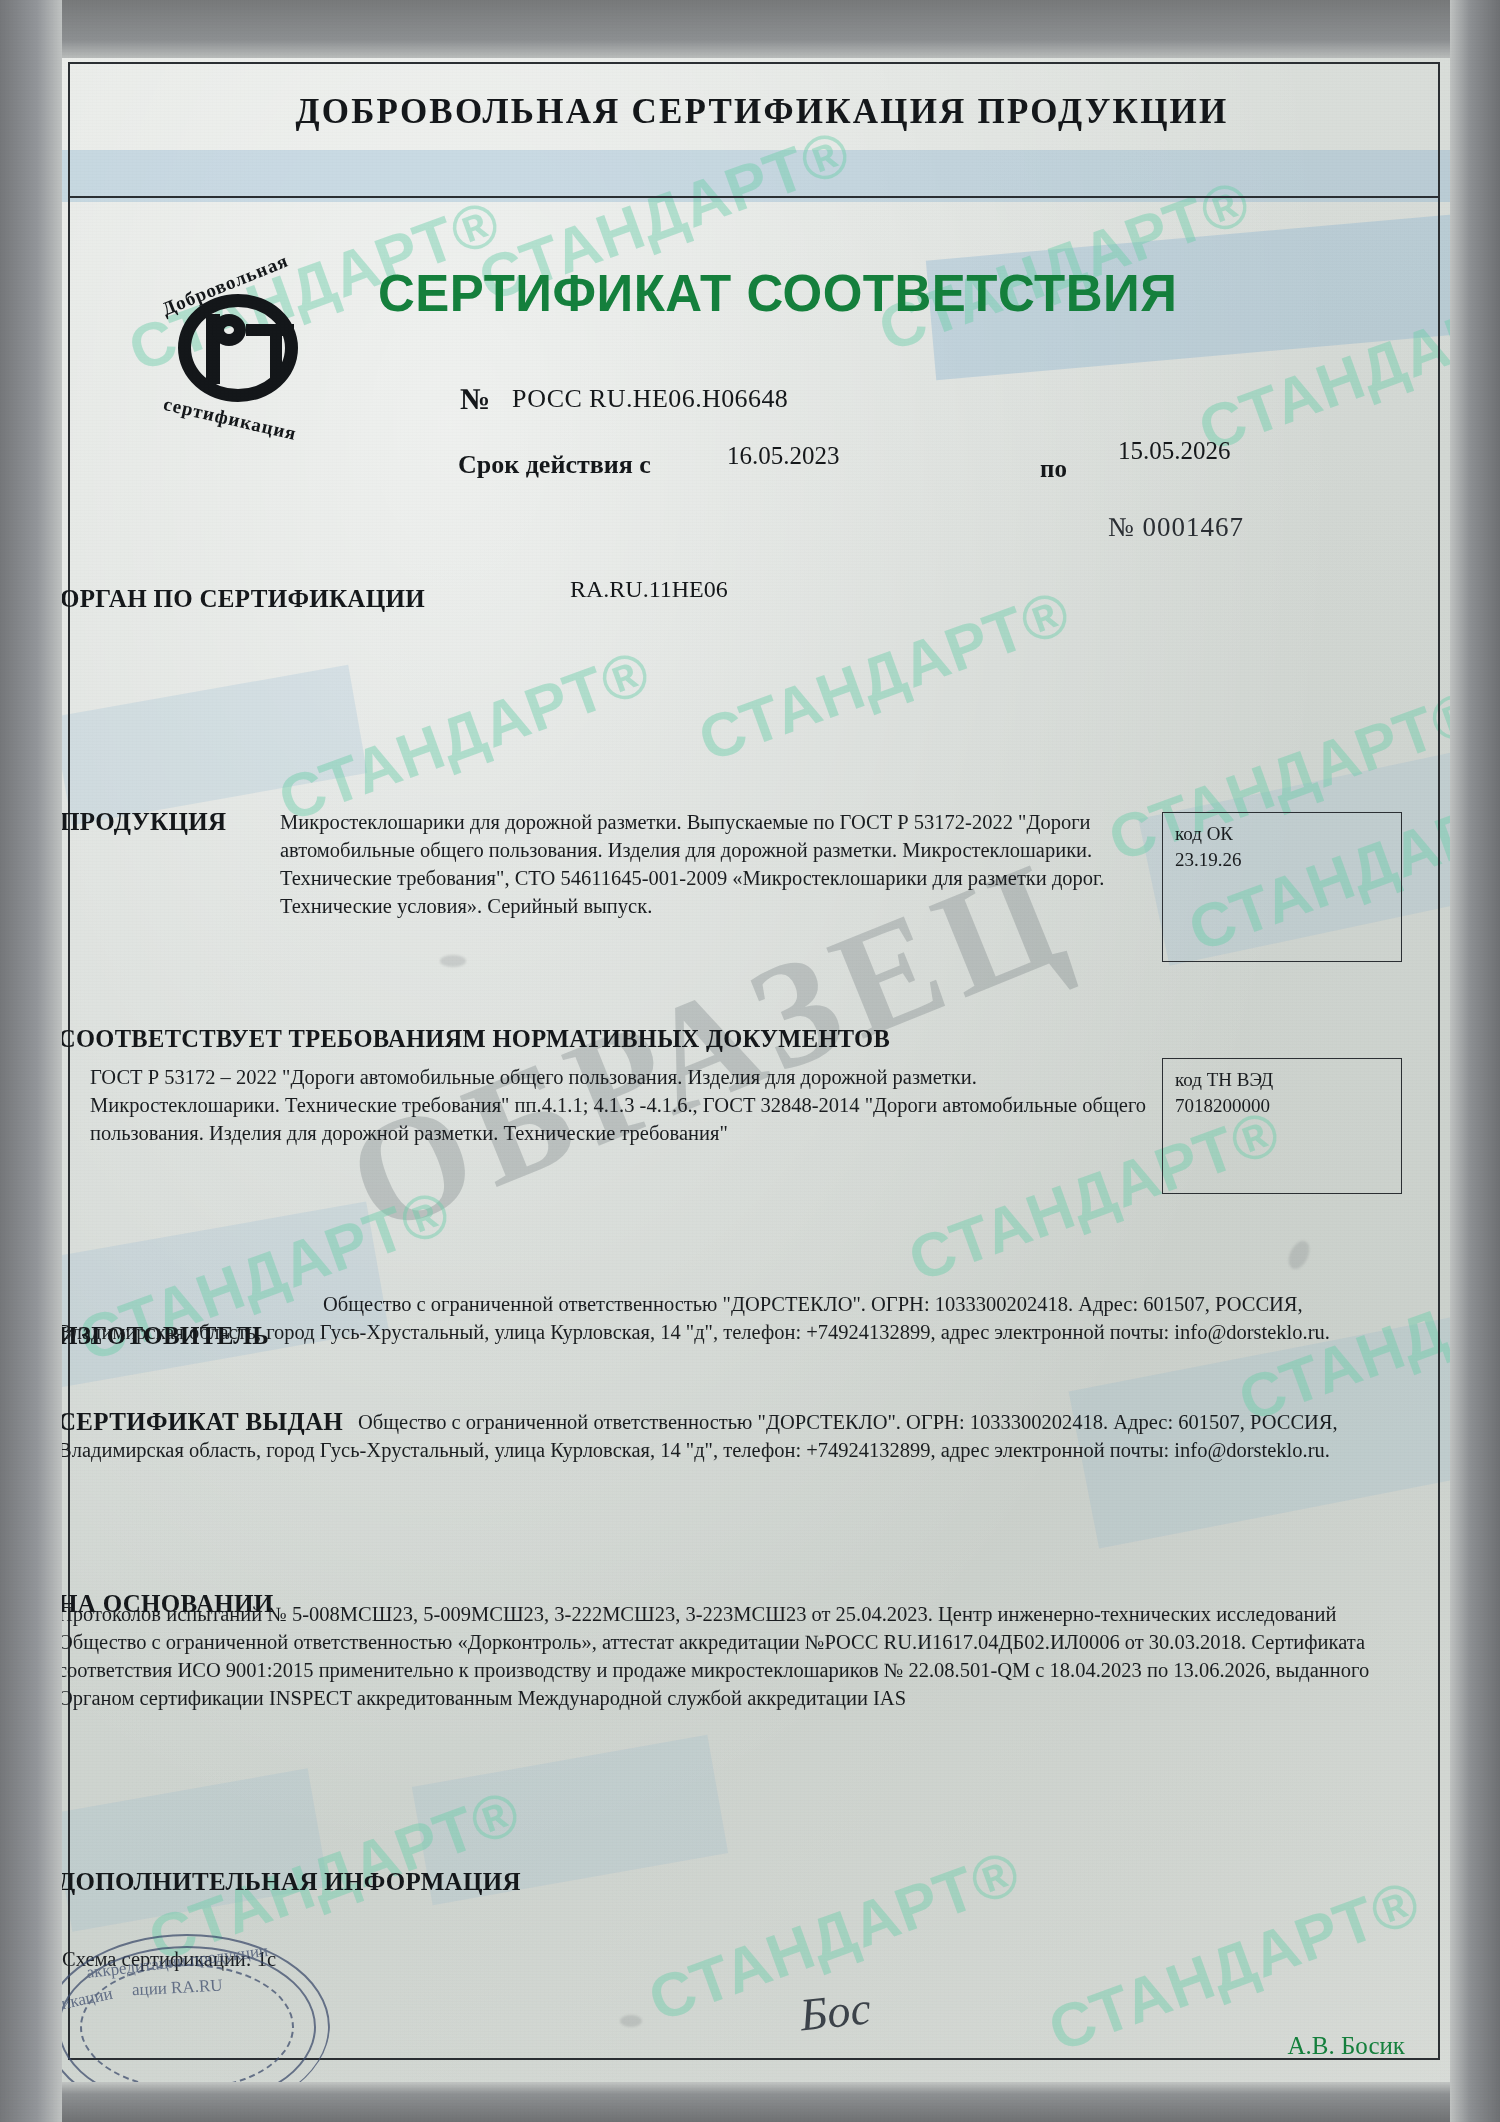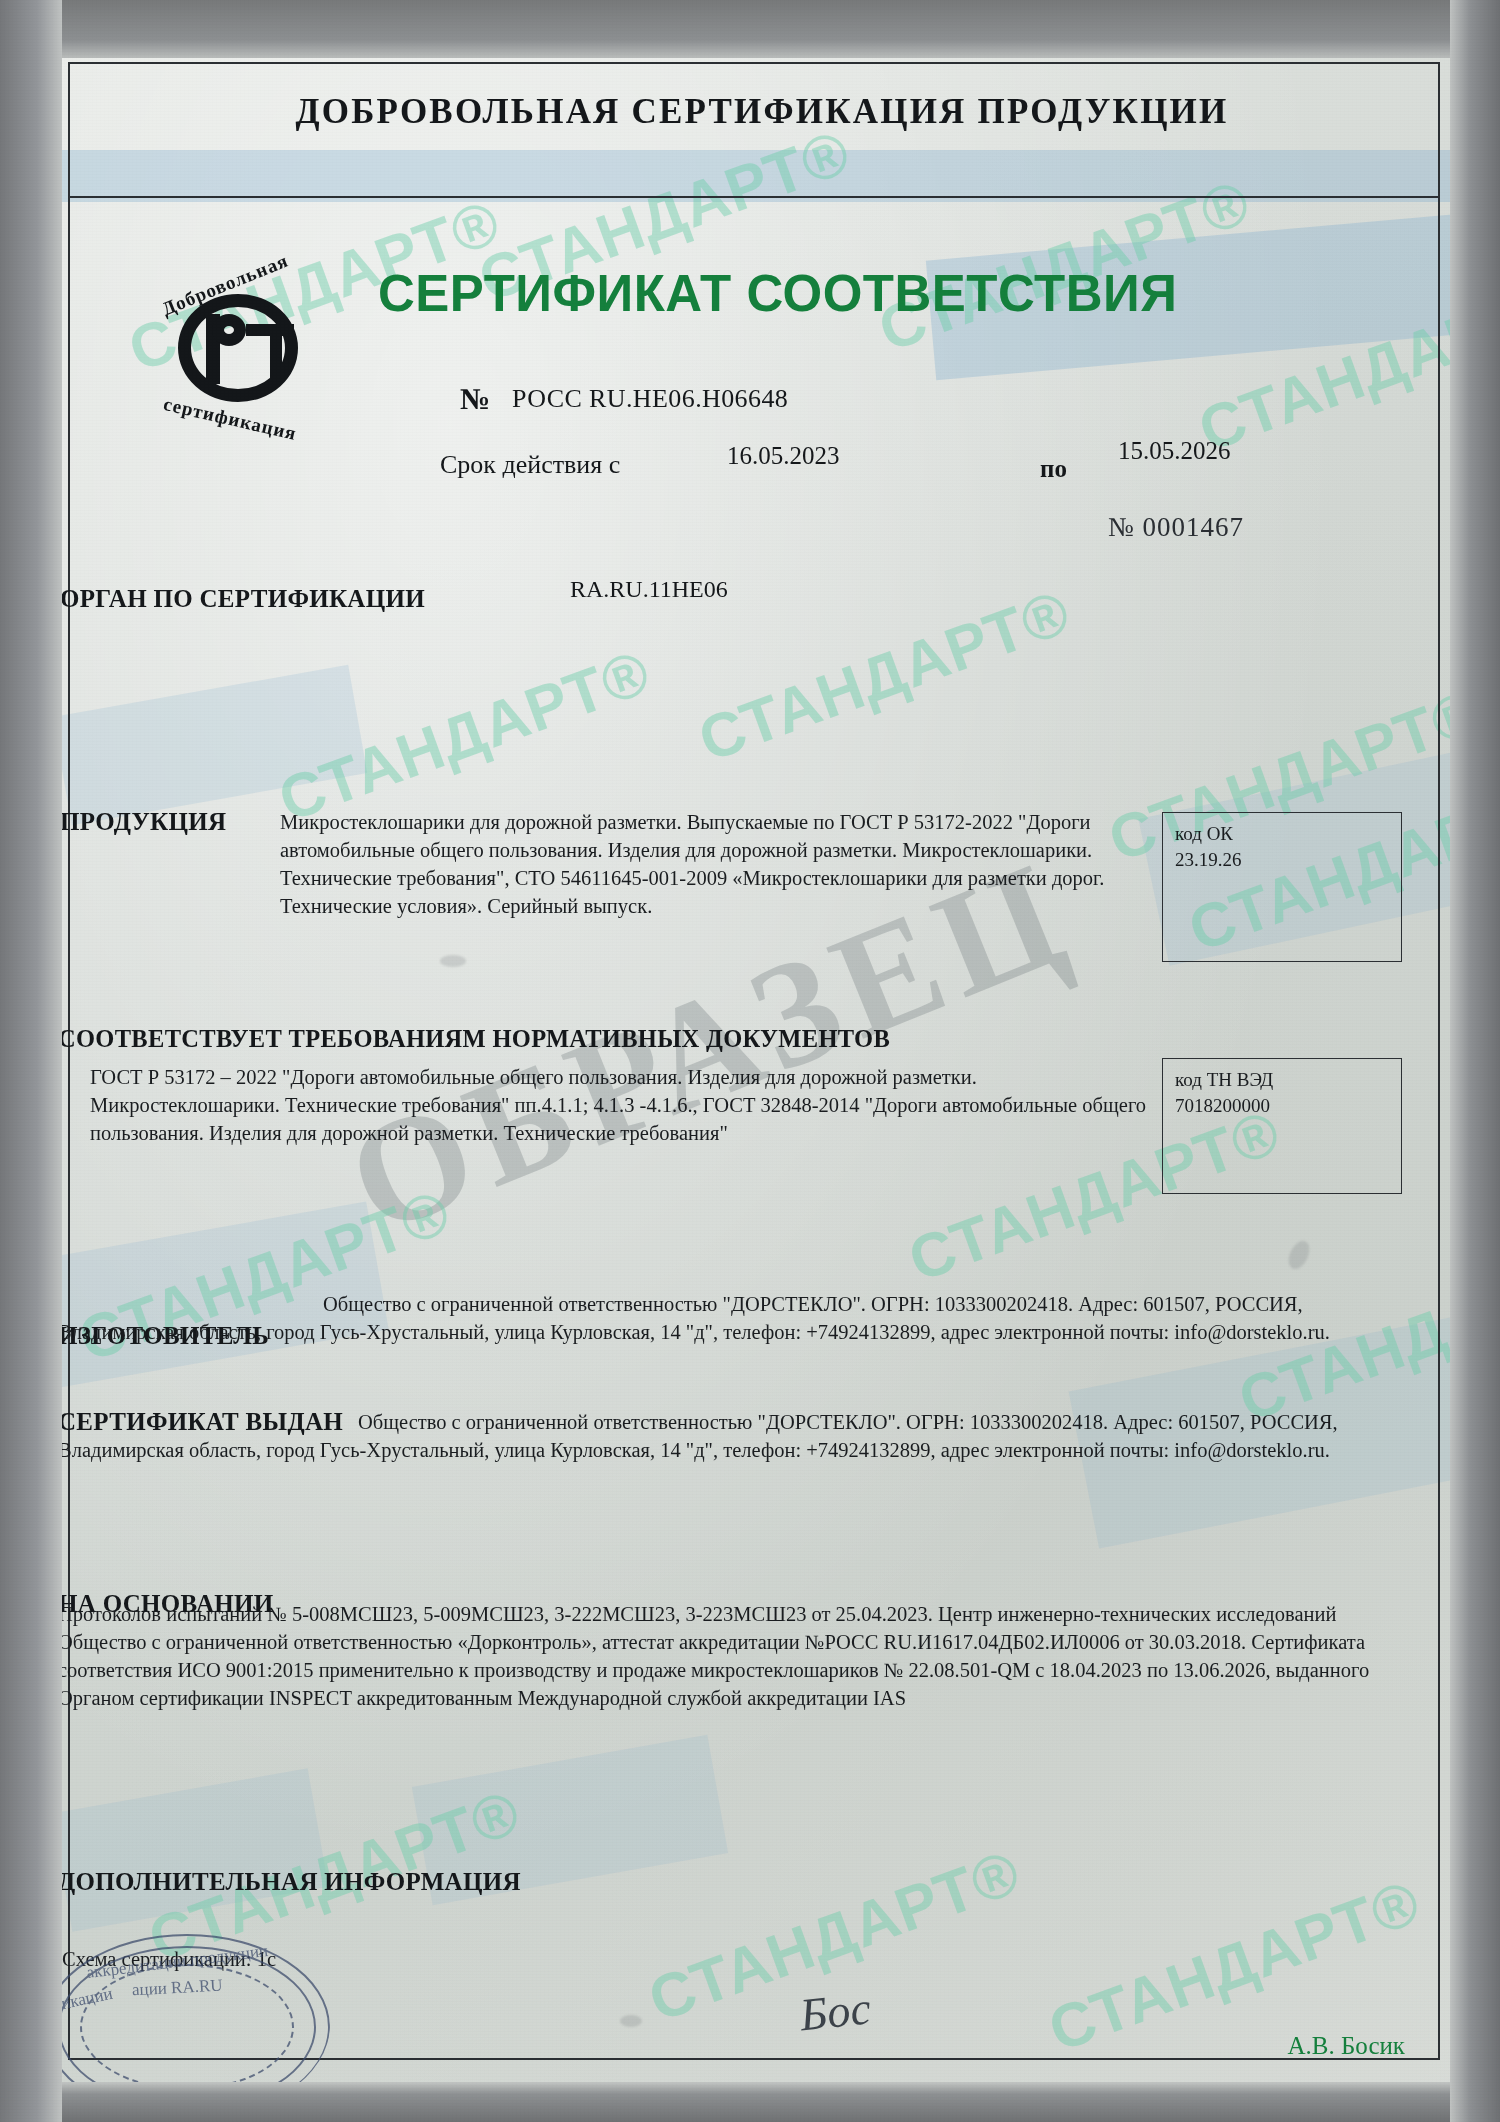--- a/index.html
+++ b/index.html
@@ -174,22 +174,22 @@
 
   .no-sym {
     position:absolute; left:460px; top:382px;
     font-size: 30px; font-weight:700;
   }
   .cert-number {
     position:absolute; left:512px; top:384px;
     font-size: 26px; letter-spacing:.4px;
   }
   .validity-label {
-    position:absolute; left:440px; top:450px;
-    font-size: 26px; font-weight:400;text-align:right;
+    position:absolute; left:458px; top:450px;
+    font-size: 26px; font-weight:700;text-align:right;
   }
   .validity-from {
     position:absolute; left:727px; top:442px;
     font-size: 25px;
   }
   .validity-po {
     position:absolute; left:1040px; top:455px;
     font-size: 25px; font-weight:700;
   }
   .validity-to {

